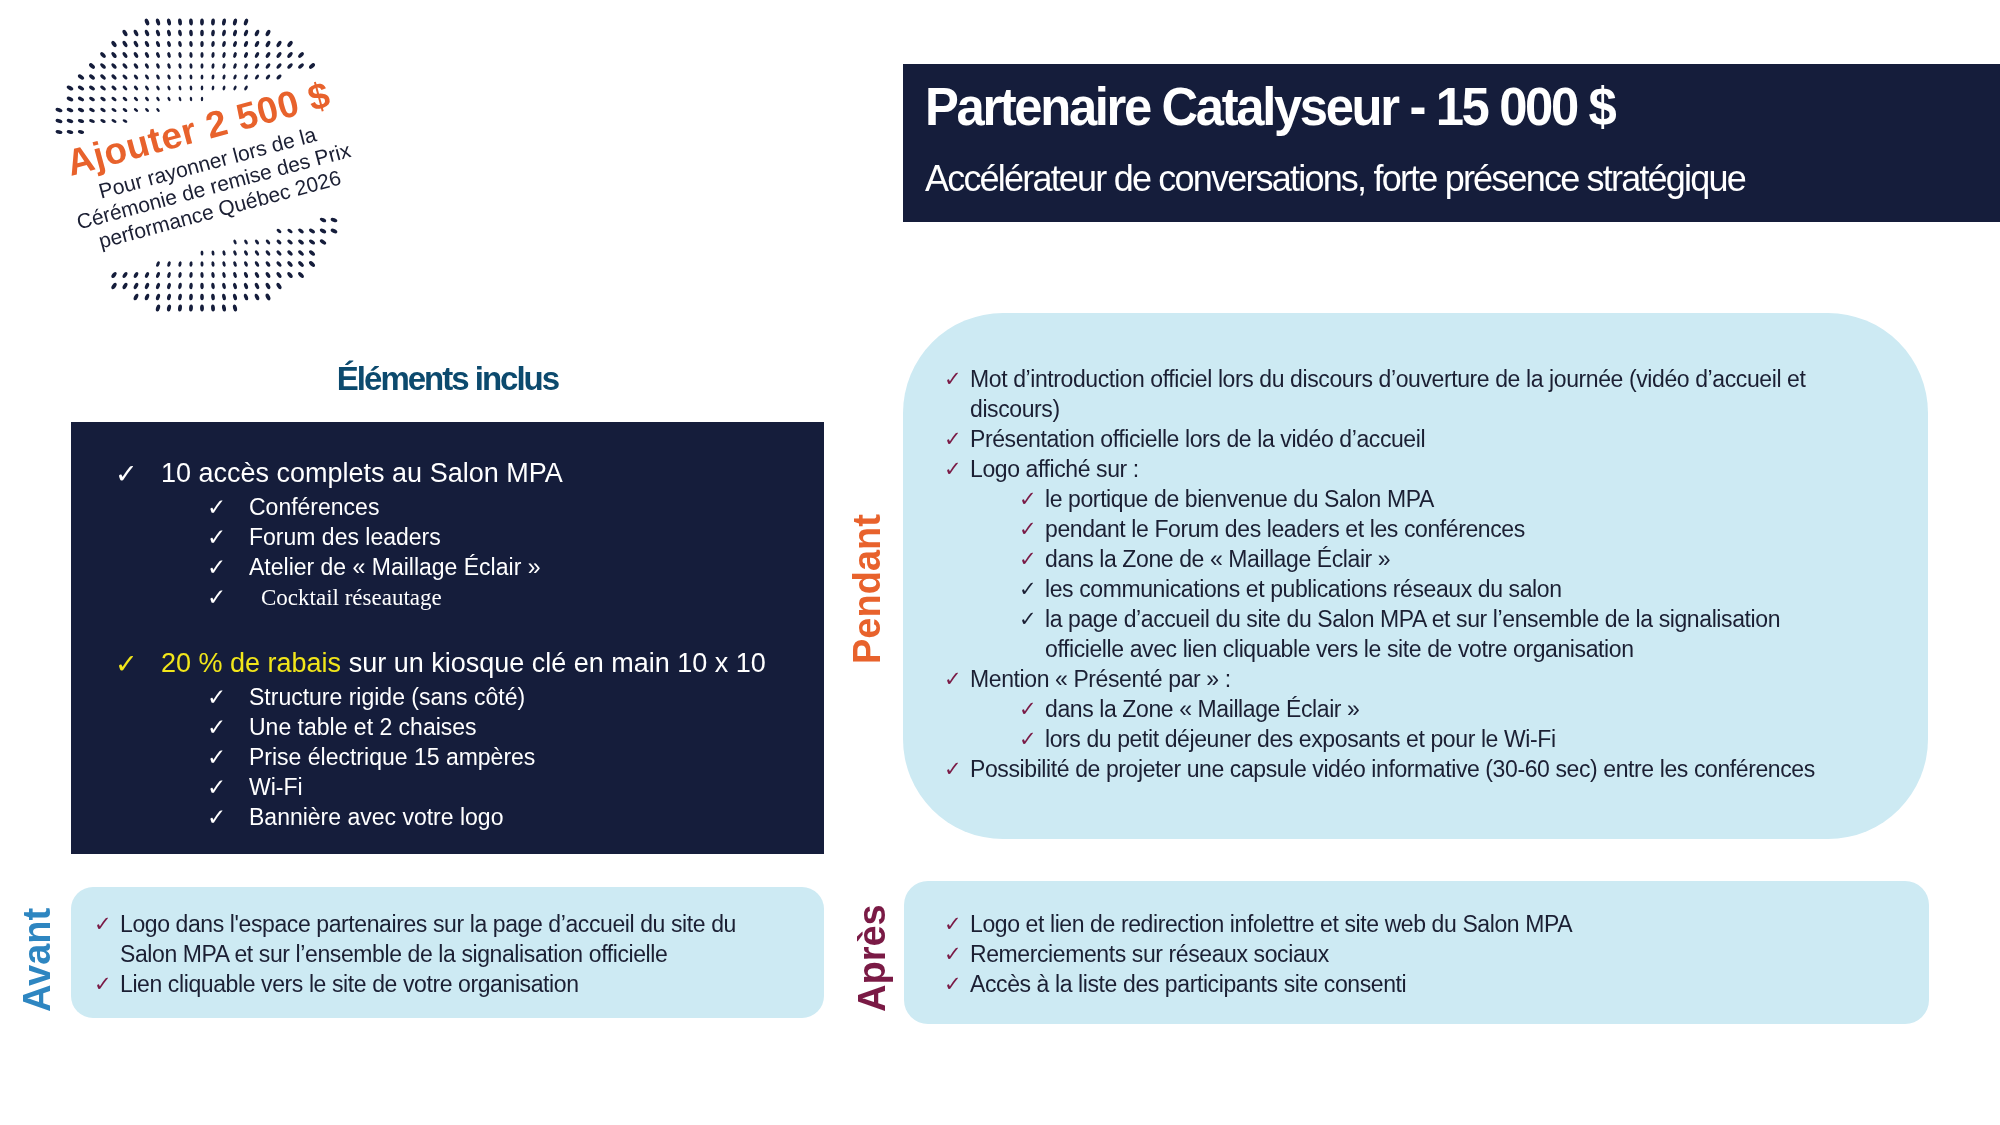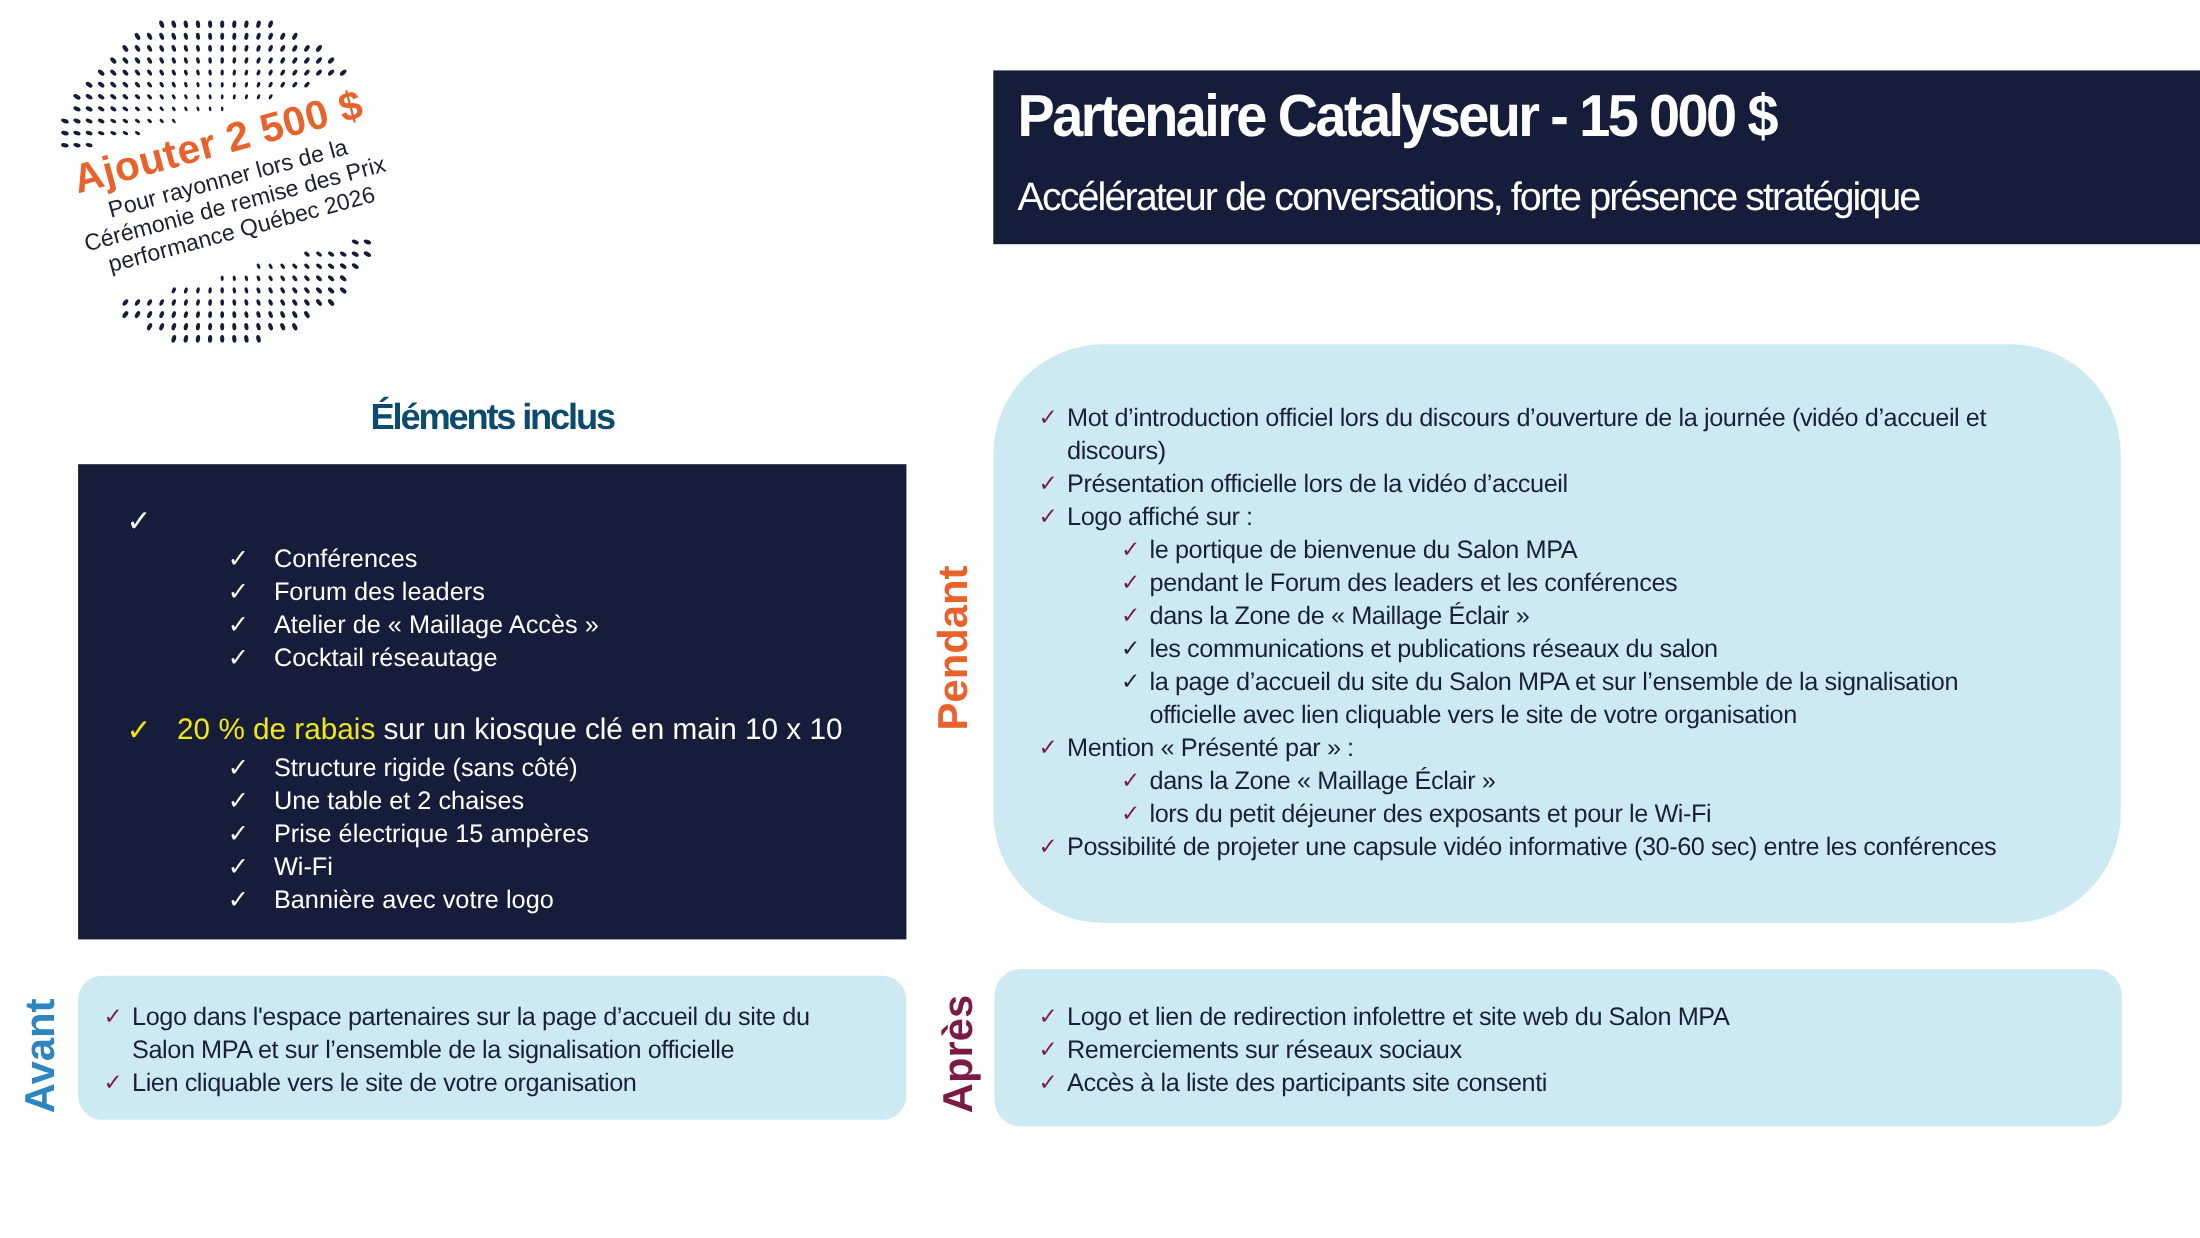--- a/index.html
+++ b/index.html
@@ -334,36 +334,37 @@
 <div class="abs header">
   <div class="header-title">Partenaire Catalyseur - 15 000  $</div>
   <div class="header-sub">Accélérateur de conversations, forte présence stratégique</div>
 </div>
 
 <div class="abs inc-title">Éléments inclus</div>
 <div class="abs inc-box">
 
   <div class="inc-row inc-main" style="left:46px; top:36px;">
     <span class="chk" style="left:-2px;">✓</span>
+    <span style="margin-left:44px;">10 accès complets au Salon MPA</span>
   </div>
   <div class="inc-row inc-sub" style="left:136px; top:72px;">
     <span class="chk" style="left:0;">✓</span>
     <span style="margin-left:42px;">Conférences</span>
   </div>
   <div class="inc-row inc-sub" style="left:136px; top:102px;">
     <span class="chk" style="left:0;">✓</span>
     <span style="margin-left:42px;">Forum des leaders</span>
   </div>
   <div class="inc-row inc-sub" style="left:136px; top:132px;">
     <span class="chk" style="left:0;">✓</span>
-    <span style="margin-left:42px;">Atelier de « Maillage Accès »</span>
+    <span style="margin-left:42px;">Atelier de « Maillage Éclair »</span>
   </div>
   <div class="inc-row inc-sub" style="left:136px; top:162px;">
     <span class="chk" style="left:0;">✓</span>
-    <span style="margin-left:42px;">Cocktail réseautage</span>
+    <span style="margin-left:54px;font-family:Liberation Serif, serif;">Cocktail réseautage</span>
   </div>
 
   <div class="inc-row inc-main" style="left:46px; top:226px;">
     <span class="chk yellow" style="left:-2px;">✓</span>
     <span style="margin-left:44px;" class="yellow">20 % de rabais</span><span> sur un kiosque clé en main 10 x 10</span>
   </div>
   <div class="inc-row inc-sub" style="left:136px; top:262px;">
     <span class="chk" style="left:0;">✓</span>
     <span style="margin-left:42px;">Structure rigide (sans côté)</span>
   </div>

